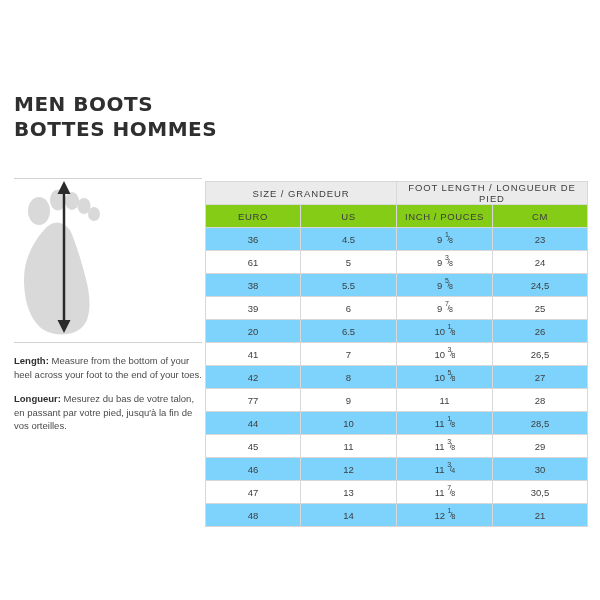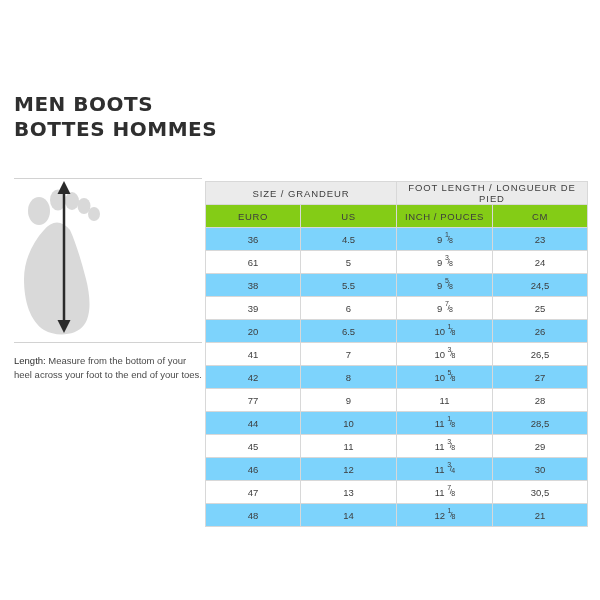--- a/index.html
+++ b/index.html
@@ -68,21 +68,21 @@
     font-size: 9.5px;
     line-height: 13.5px;
     color: #4a4a4a;
     width: 190px;
   }
   .note + .note {
     margin-top: 11px;
   }
   .note b {
     color: #2f2f2f;
-    font-weight: normal;
+    font-weight: bold;
   }
 
   
   .table-wrap {
     position: absolute;
     left: 205px;
     top: 181px;
     width: 382px;
   }
   table.size-table {
@@ -180,20 +180,23 @@
           <line x1="10" y1="8" x2="10" y2="144" stroke="#2b2b2b" stroke-width="2.5"></line>
           <polygon points="10,0 3.5,13 16.5,13" fill="#2b2b2b"></polygon>
           <polygon points="10,152 3.5,139 16.5,139" fill="#2b2b2b"></polygon>
         </svg>
       </span>
     </div>
 
     <div class="note">
       <b>Length:</b><span> Measure from the bottom of your heel across your foot to the end of your toes.</span>
     </div>
+    <div class="note">
+      <b>Longueur:</b><span> Mesurez du bas de votre talon, en passant par votre pied, jusqu'à la fin de vos orteilles.</span>
+    </div>
   </div>
 
   <div class="table-wrap">
     <table class="size-table">
       <colgroup>
         <col style="width:95px">
         <col style="width:96px">
         <col style="width:96px">
         <col style="width:95px">
       </colgroup>

